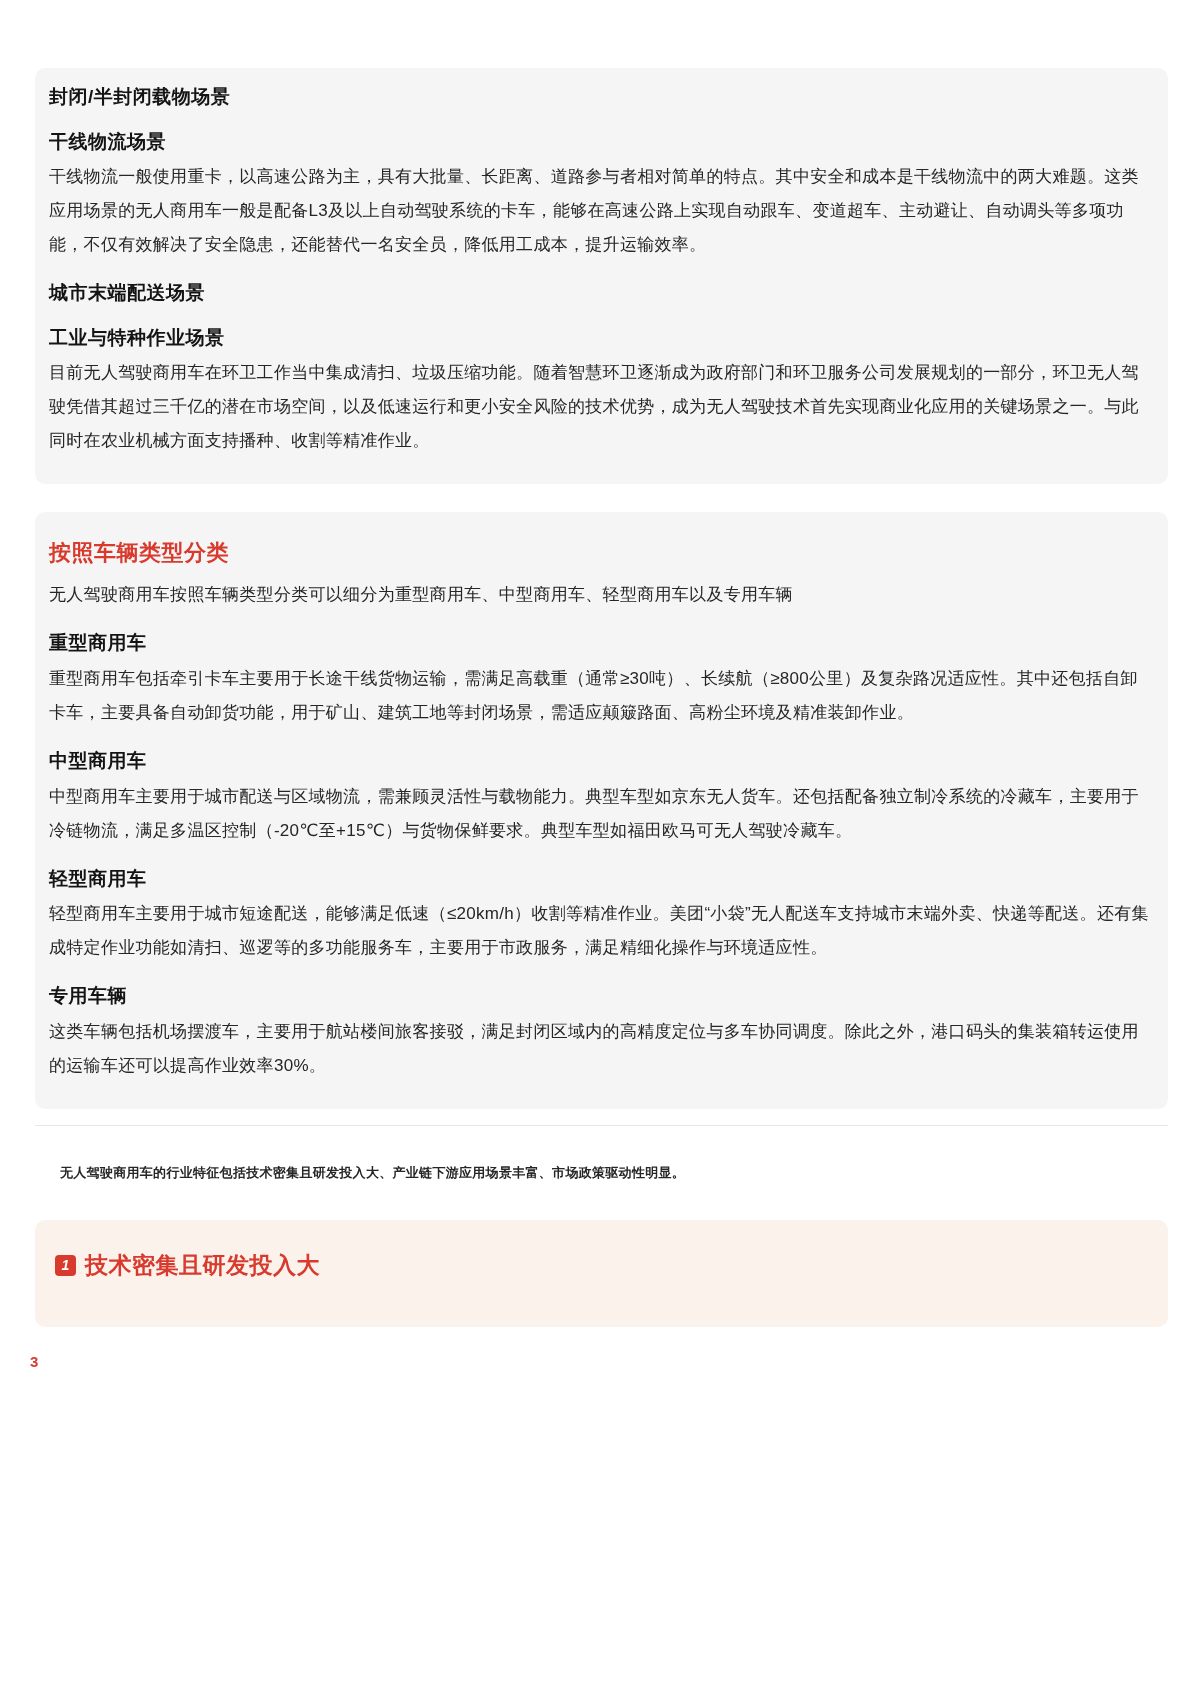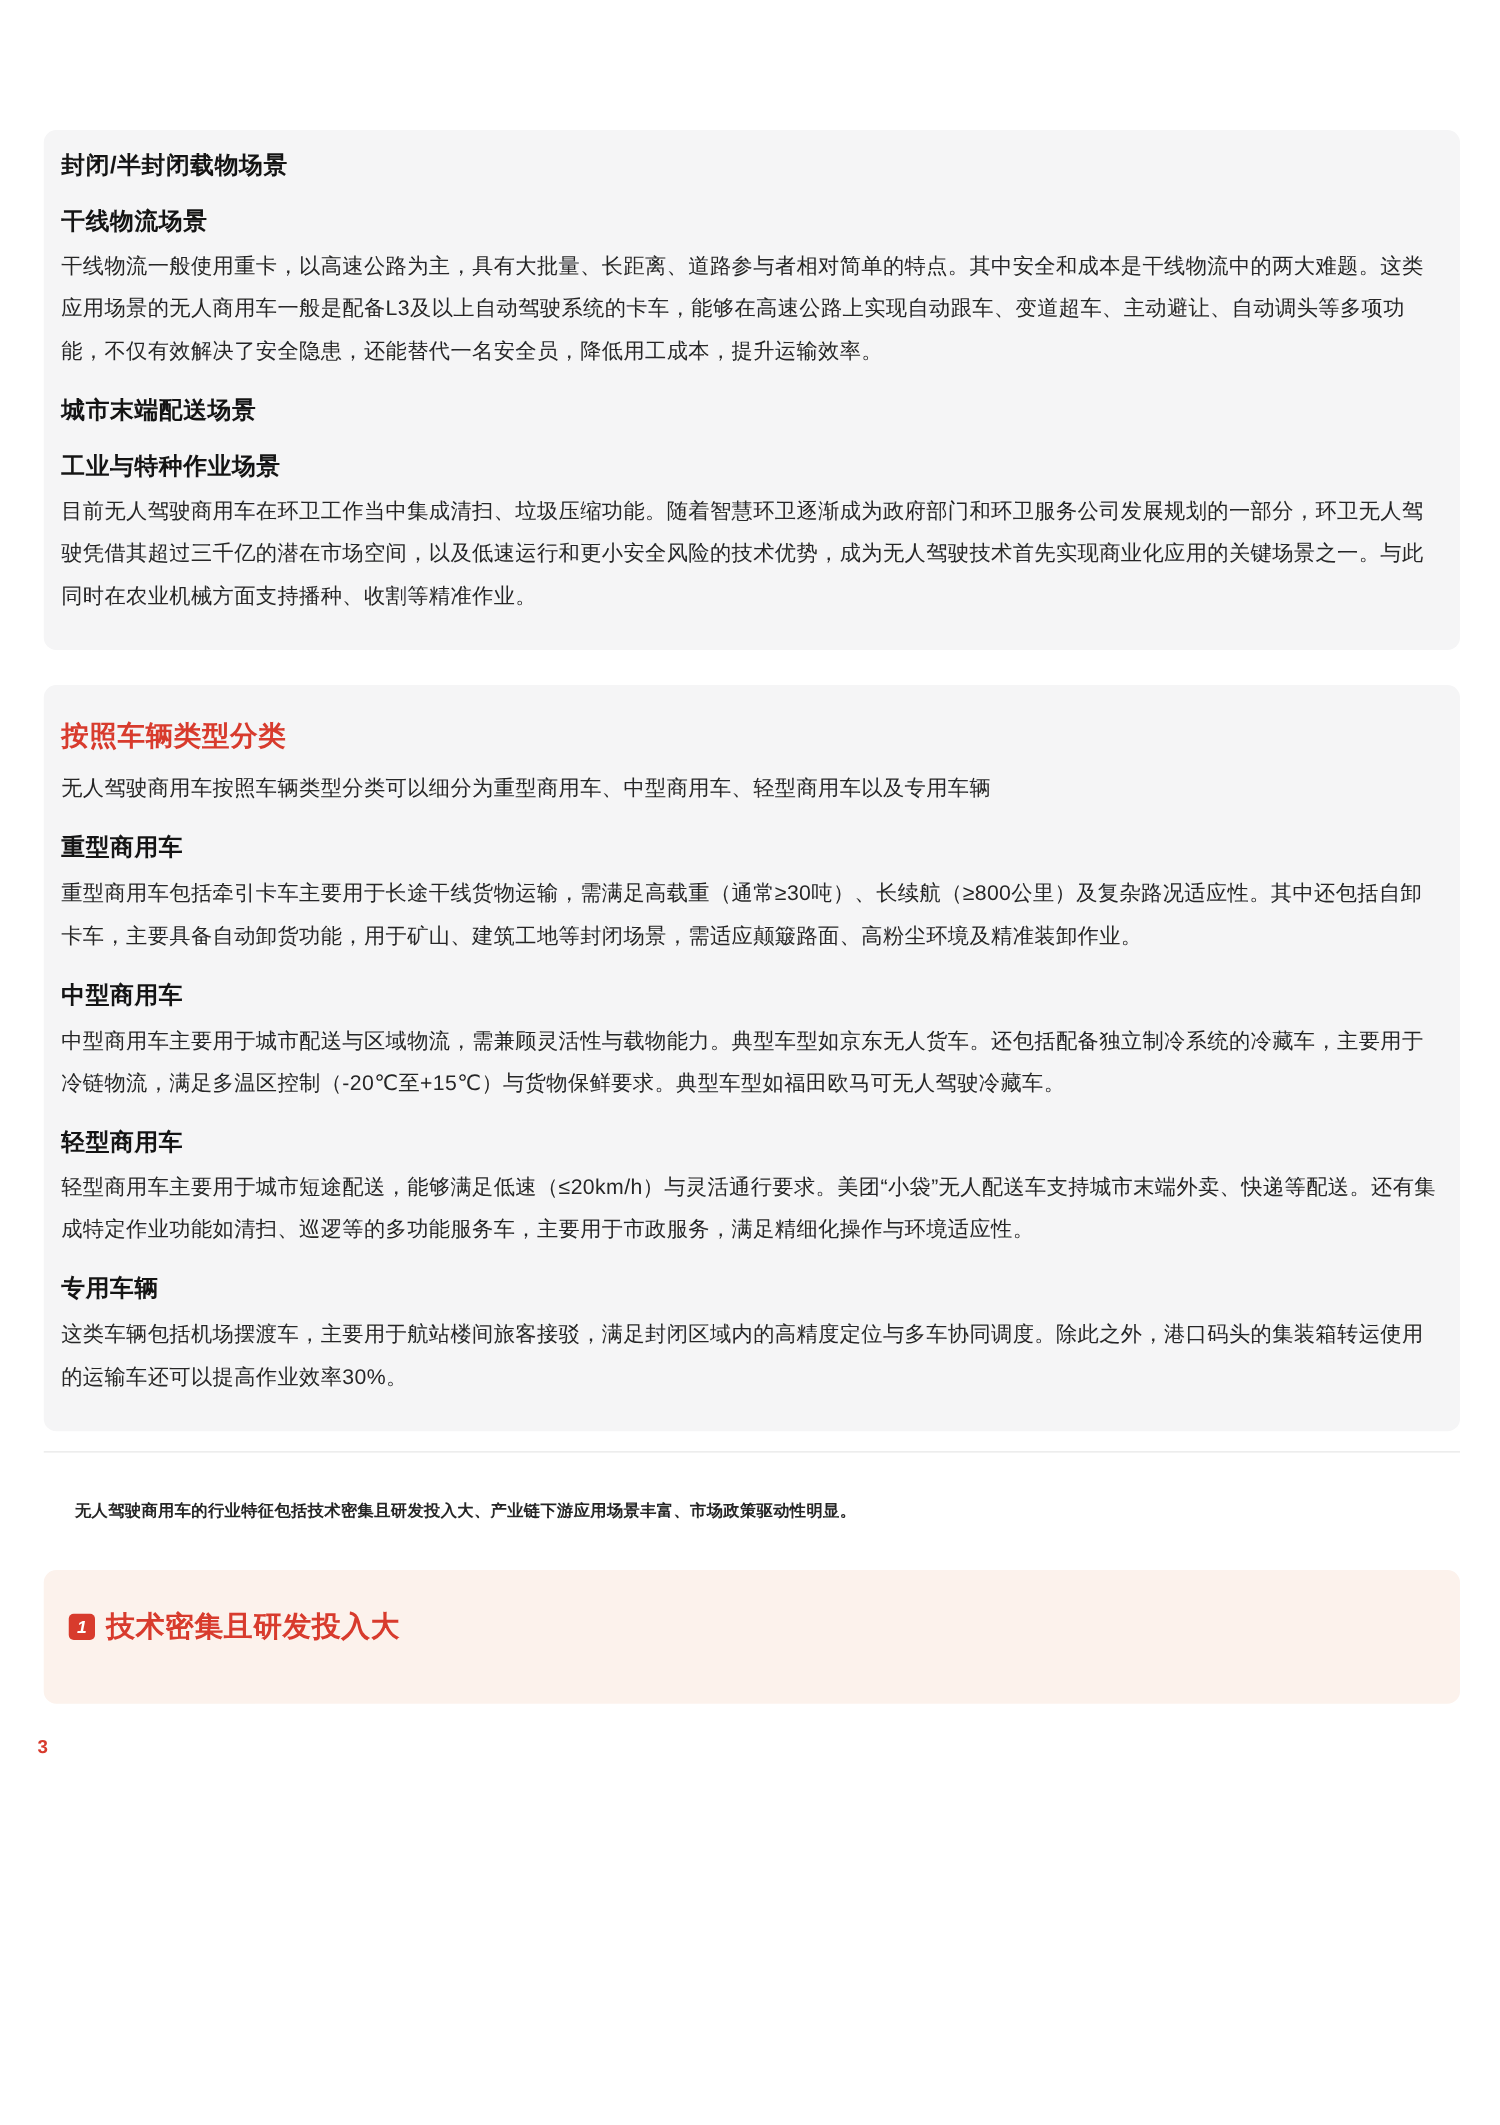--- a/index.html
+++ b/index.html
@@ -10,21 +10,21 @@
     --text-body:#262626;
     --divider:#e7e7e7;
   }
   *{box-sizing:border-box;margin:0;padding:0;}
   html,body{background:#ffffff;}
   body{
     width:1200px;min-height:1700px;margin:0 auto;position:relative;
     font-family:"Liberation Sans","DejaVu Sans",sans-serif;
     color:var(--text-body);
   }
-  .page{padding:68px 36px 20px 35px;margin-top:36px;}
+  .page{padding:68px 36px 20px 35px;}
   .block{
     background:var(--block-bg);
     border-radius:10px;
     padding:8px 14px 26px 14px;
     width:1133px;
   }
   .block + .block{margin-top:28px;}
   .section{margin-top:18px;}
   .section:first-child{margin-top:8px;}
   .section h3{
@@ -109,21 +109,21 @@
     <div class="section">
       <h3>重型商用车</h3>
       <p>重型商用车包括牵引卡车主要用于长途干线货物运输，需满足高载重（通常≥30吨）、长续航（≥800公里）及复杂路况适应性。其中还包括自卸卡车，主要具备自动卸货功能，用于矿山、建筑工地等封闭场景，需适应颠簸路面、高粉尘环境及精准装卸作业。</p>
     </div>
     <div class="section">
       <h3>中型商用车</h3>
       <p>中型商用车主要用于城市配送与区域物流，需兼顾灵活性与载物能力。典型车型如京东无人货车。还包括配备独立制冷系统的冷藏车，主要用于冷链物流，满足多温区控制（-20℃至+15℃）与货物保鲜要求。典型车型如福田欧马可无人驾驶冷藏车。</p>
     </div>
     <div class="section">
       <h3>轻型商用车</h3>
-      <p>轻型商用车主要用于城市短途配送，能够满足低速（≤20km/h）与灵活通行要求。美团“小袋”无人配送车支持城市末端外卖、快递等配送。还有集成特定作业功能如清扫、巡逻等的多功能服务车，主要用于市政服务，满足精细化操作与环境适应性。</p>
+      <p>轻型商用车主要用于城市短途配送，能够满足低速（≤20km/h）收割等精准作业。美团“小袋”无人配送车支持城市末端外卖、快递等配送。还有集成特定作业功能如清扫、巡逻等的多功能服务车，主要用于市政服务，满足精细化操作与环境适应性。</p>
     </div>
     <div class="section">
       <h3>专用车辆</h3>
       <p>这类车辆包括机场摆渡车，主要用于航站楼间旅客接驳，满足封闭区域内的高精度定位与多车协同调度。除此之外，港口码头的集装箱转运使用的运输车还可以提高作业效率30%。</p>
     </div>
   </div>
 
   <hr class="divider">
 
   <p class="industry-intro">无人驾驶商用车的行业特征包括技术密集且研发投入大、产业链下游应用场景丰富、市场政策驱动性明显。</p>

